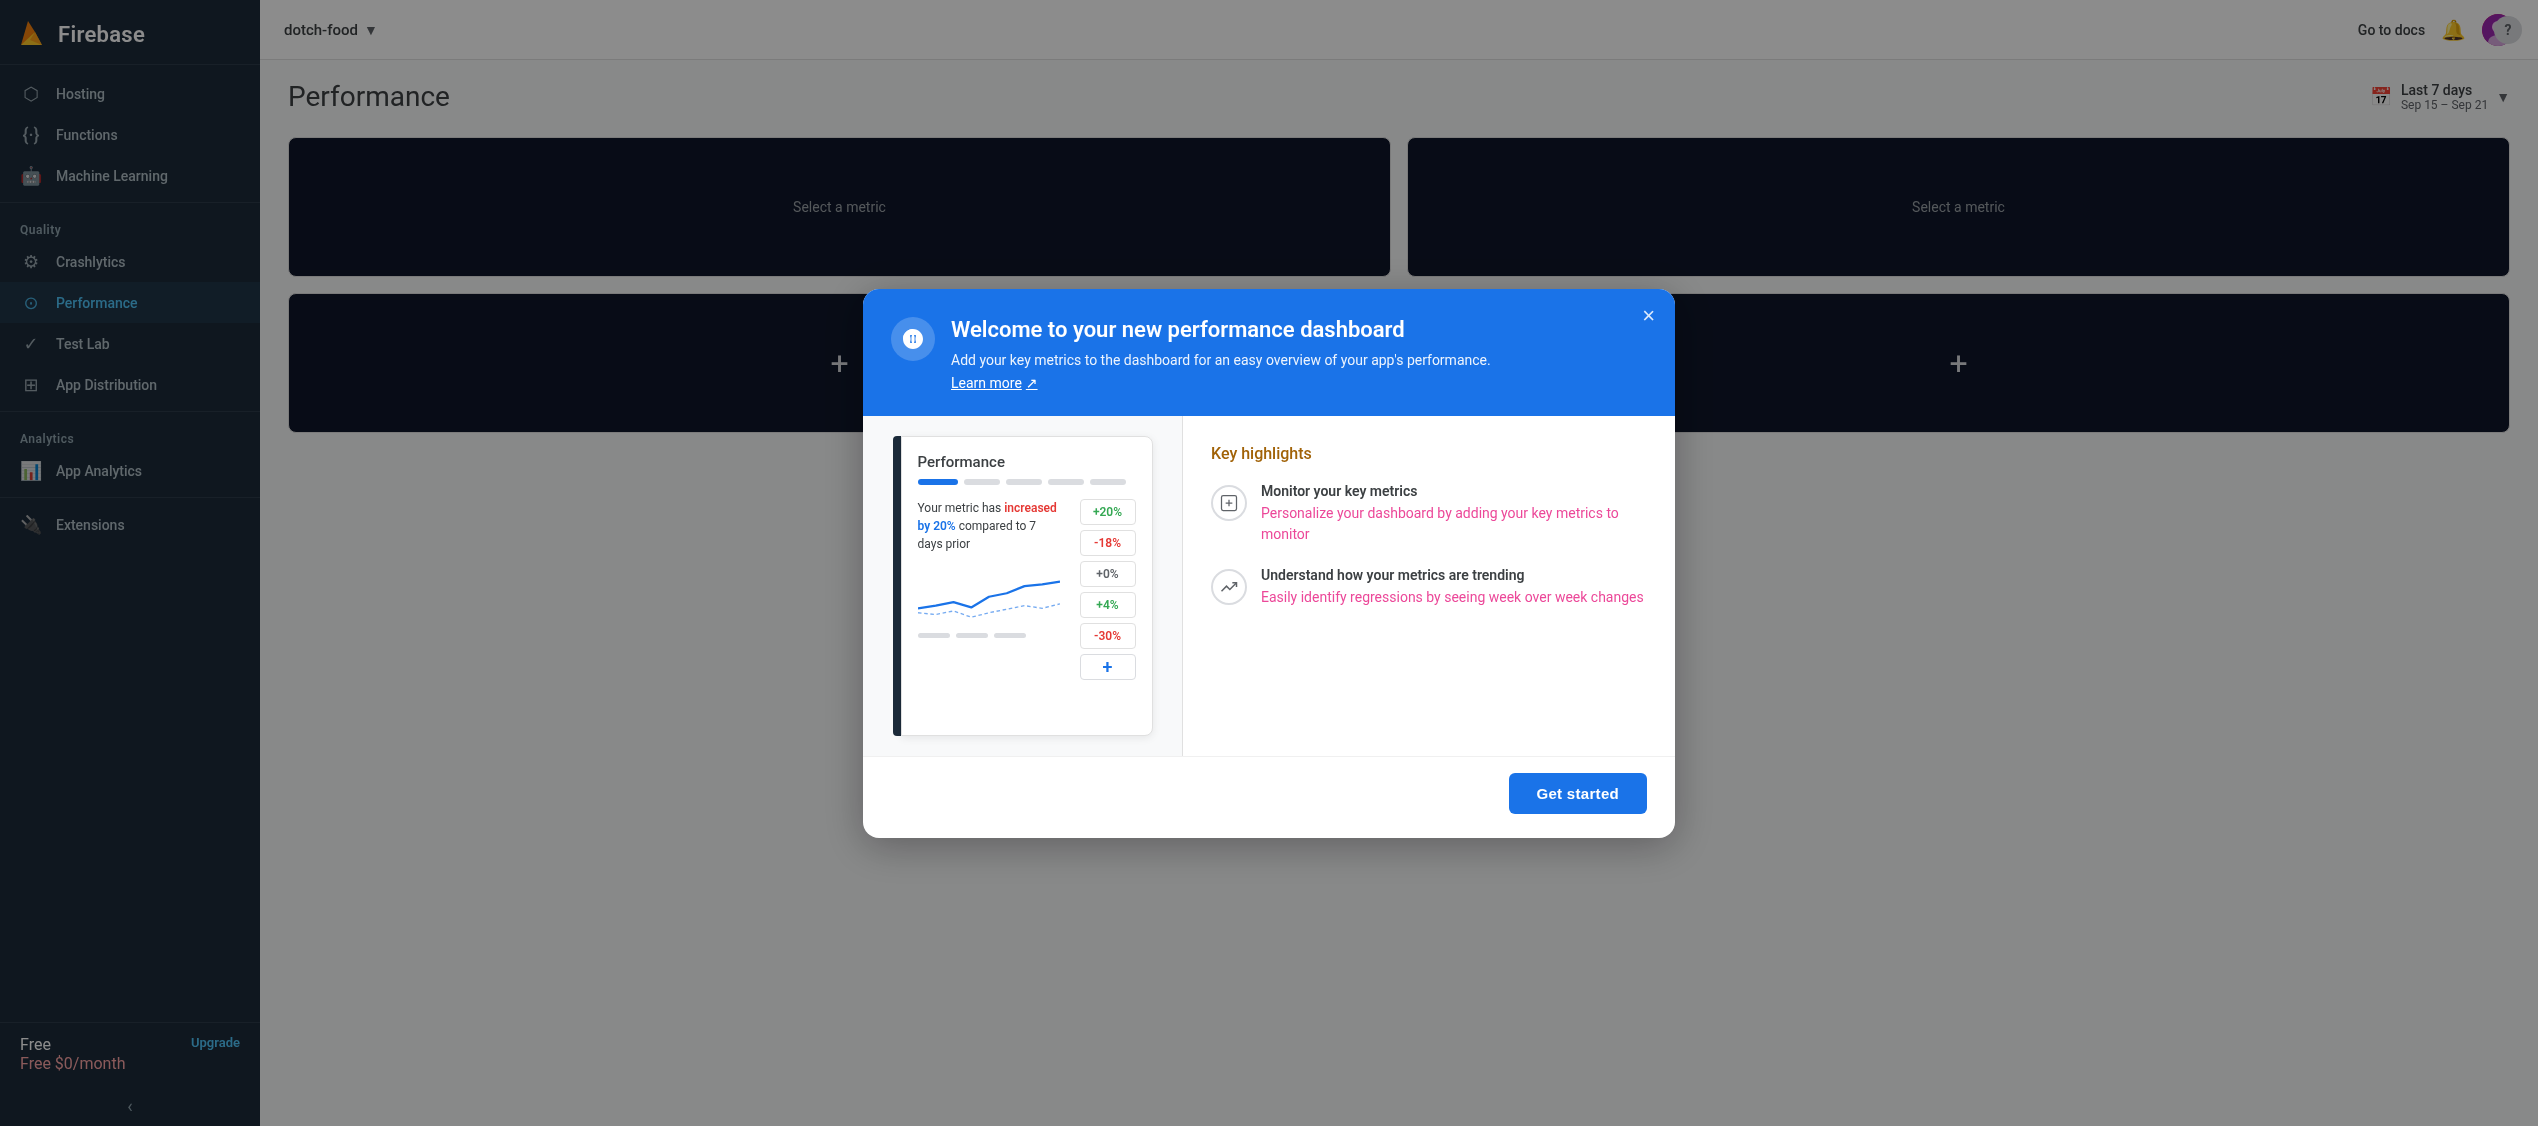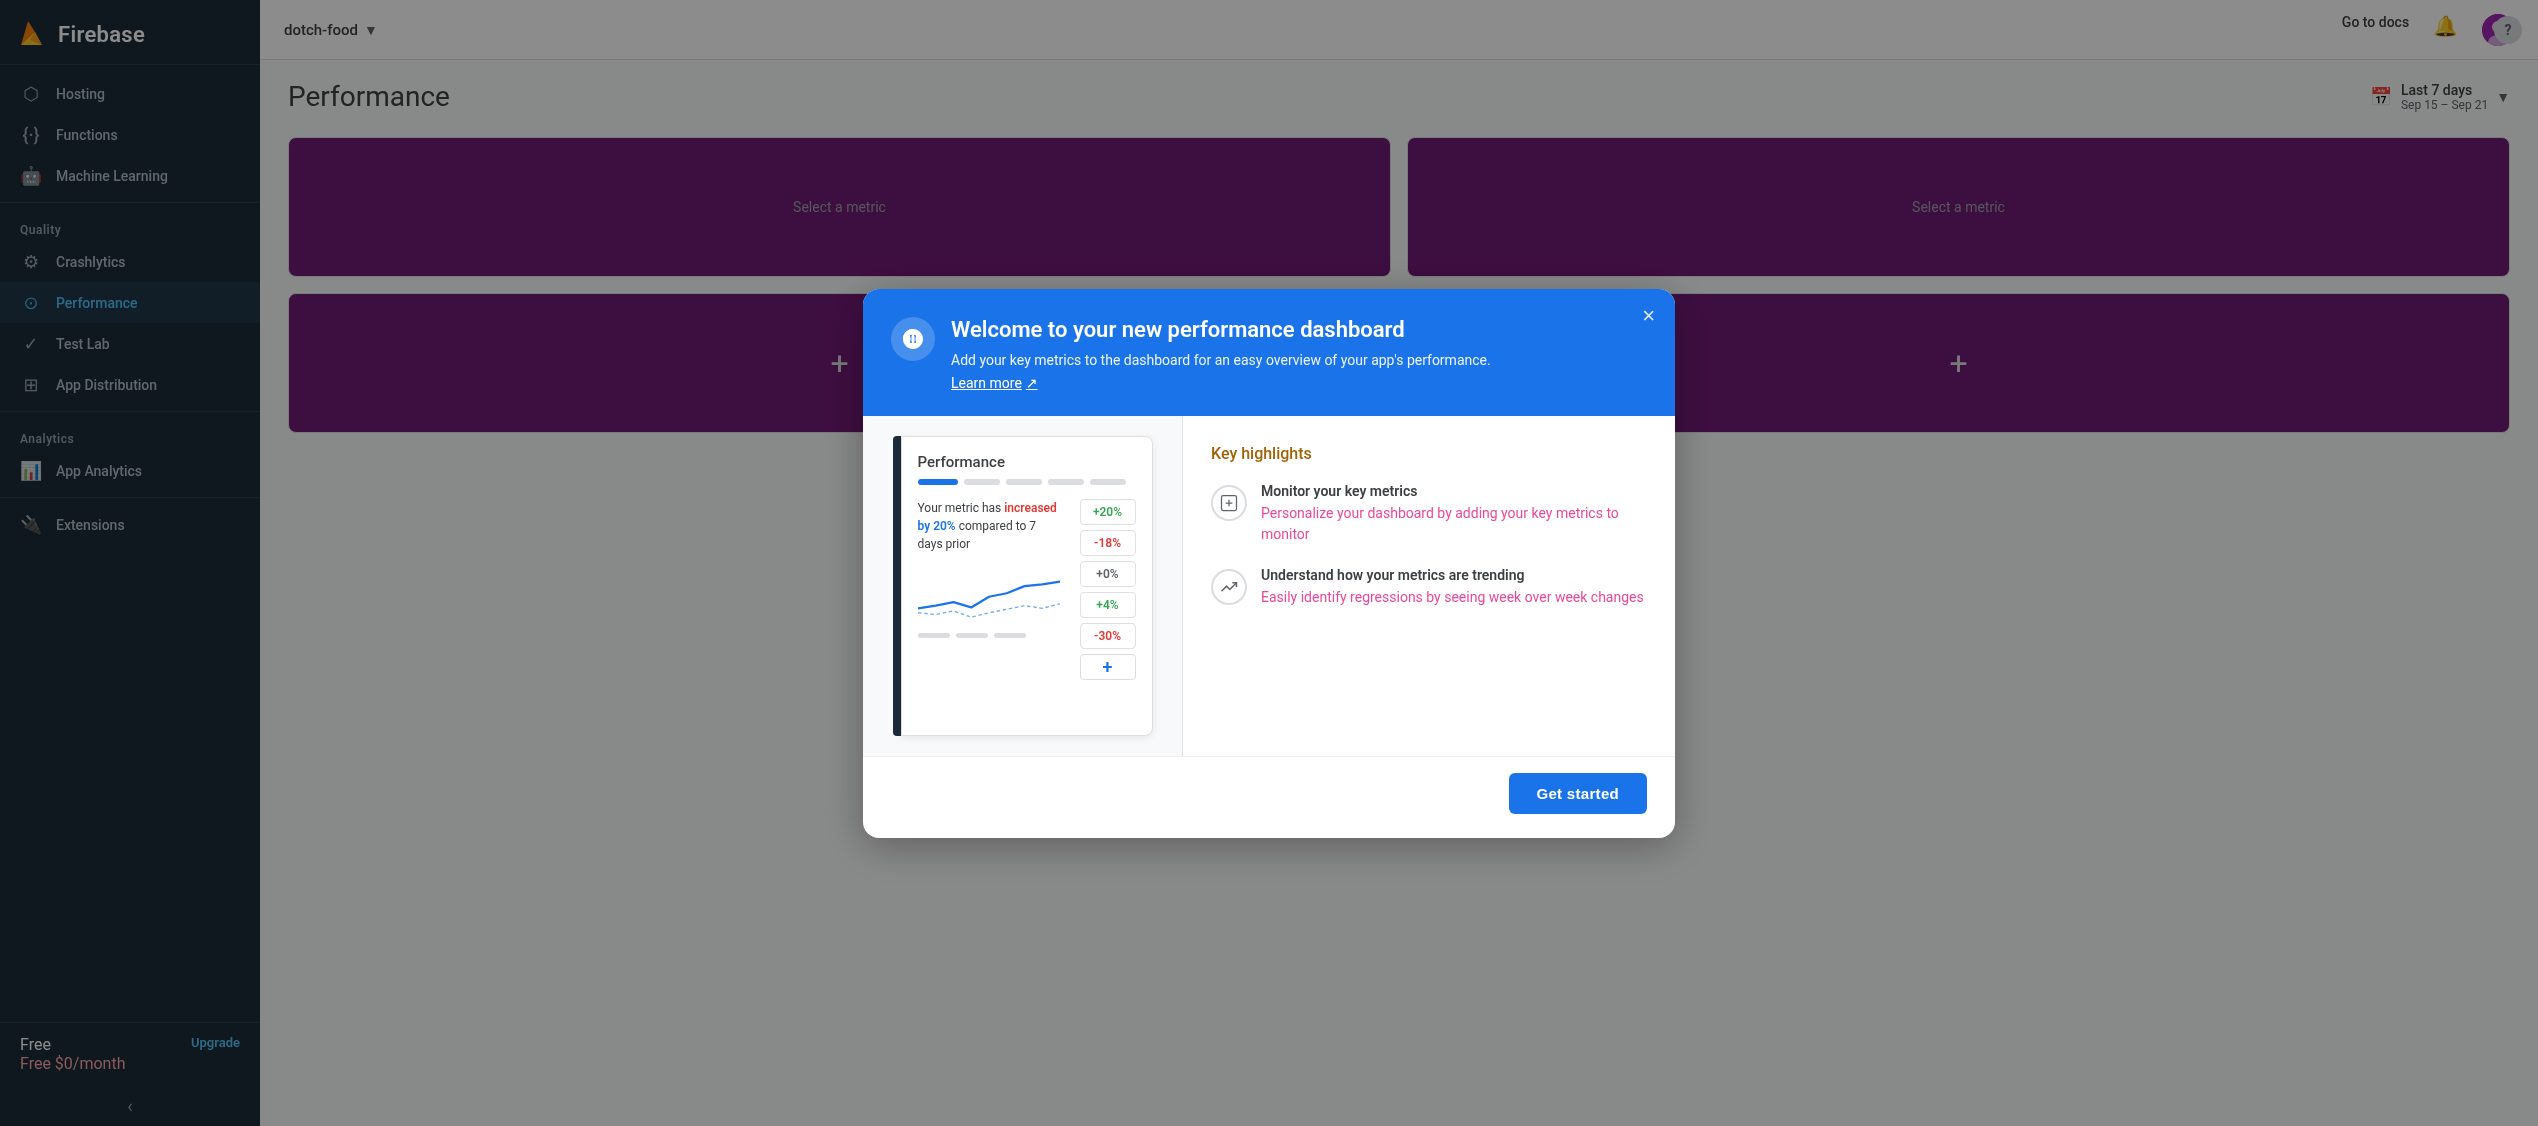--- a/index.html
+++ b/index.html
@@ -100,21 +100,21 @@
       display: flex;
       align-items: center;
       gap: 6px;
       font-size: 15px;
       font-weight: 500;
       color: #3c4043;
       cursor: pointer;
     }
     .project-selector .chevron { color: #5f6368; font-size: 14px; }
     .topbar-spacer { flex: 1; }
-    .topbar-actions { display: flex; align-items: flex-start; gap: 24px; }
+    .topbar-actions { display: flex; align-items: center; gap: 16px; }
     .topbar-link { font-size: 14px; color: #3c4043; font-weight: 500; cursor: pointer; }
     .topbar-icon { font-size: 20px; color: #5f6368; cursor: pointer; }
     .avatar {
       width: 32px; height: 32px; border-radius: 50%;
       background: linear-gradient(135deg, #e91e63, #9c27b0);
       display: flex; align-items: center; justify-content: center;
       color: #fff; font-size: 13px; font-weight: 600; cursor: pointer;
       overflow: hidden;
     }
 
@@ -163,21 +163,21 @@
     
     .dashboard-grid {
       display: grid;
       grid-template-columns: 1fr 1fr;
       gap: 16px;
       padding: 24px 28px;
       flex: 1;
       align-content: start;
     }
     .metric-card {
-      background: #701a75;
+      background: #0f172a;
       border: 1px solid #e0e0e0;
       border-radius: 8px;
       padding: 20px;
       min-height: 140px;
       display: flex;
       flex-direction: column;
       align-items: center;
       justify-content: center;
       gap: 8px;
     }

